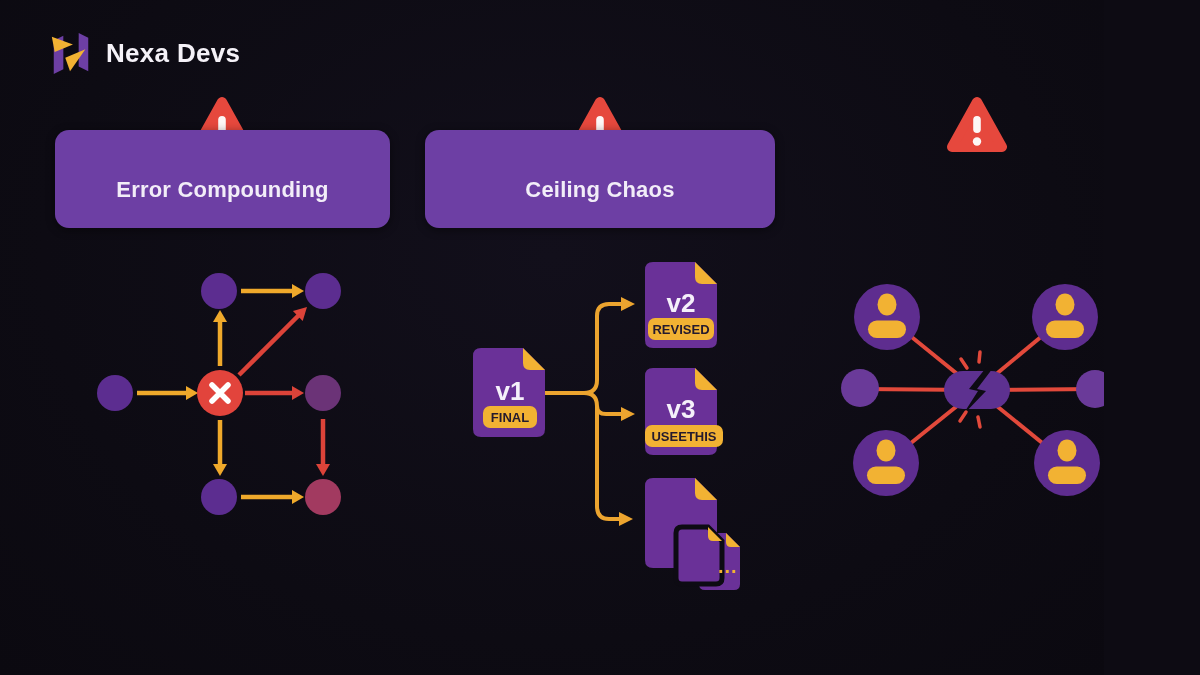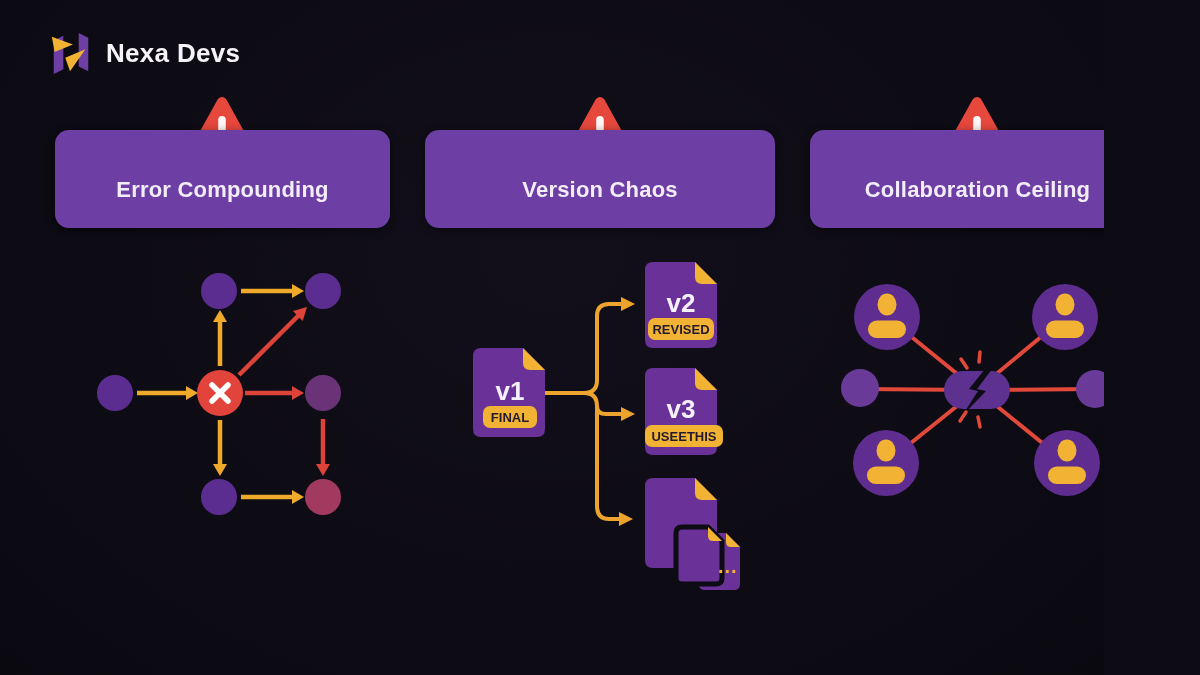--- a/index.html
+++ b/index.html
@@ -52,24 +52,21 @@
   <svg class="tri tri3" viewBox="0 0 60 62">
     <polygon points="30,7 55,52 5,52" fill="#e6483d" stroke="#e6483d" stroke-width="10" stroke-linejoin="round"></polygon>
     <rect x="26.2" y="21" width="7.6" height="17" rx="3.8" fill="#fdf7f6"></rect>
     <circle cx="30" cy="46.5" r="4.2" fill="#fdf7f6"></circle>
   </svg>
 
   <div class="card card1">
     <h2>Error Compounding</h2>
   </div>
   <div class="card card2">
-    <h2>Version Chaos</h2>
-  </div>
-  <div class="card card3">
-    <h2>Collaboration Ceiling</h2>
+    <h2>Ceiling Chaos</h2>
   </div>
 
   <svg class="diagram" style="left:70px;top:258px" width="300" height="280" viewBox="70 258 300 280">
     <g stroke="#efa92b" stroke-width="4.5">
       <line x1="137" y1="393" x2="186" y2="393"></line>
       <line x1="220" y1="366" x2="220" y2="322"></line>
       <line x1="241" y1="291" x2="292" y2="291"></line>
       <line x1="220" y1="420" x2="220" y2="464"></line>
       <line x1="241" y1="497" x2="292" y2="497"></line>
     </g>

